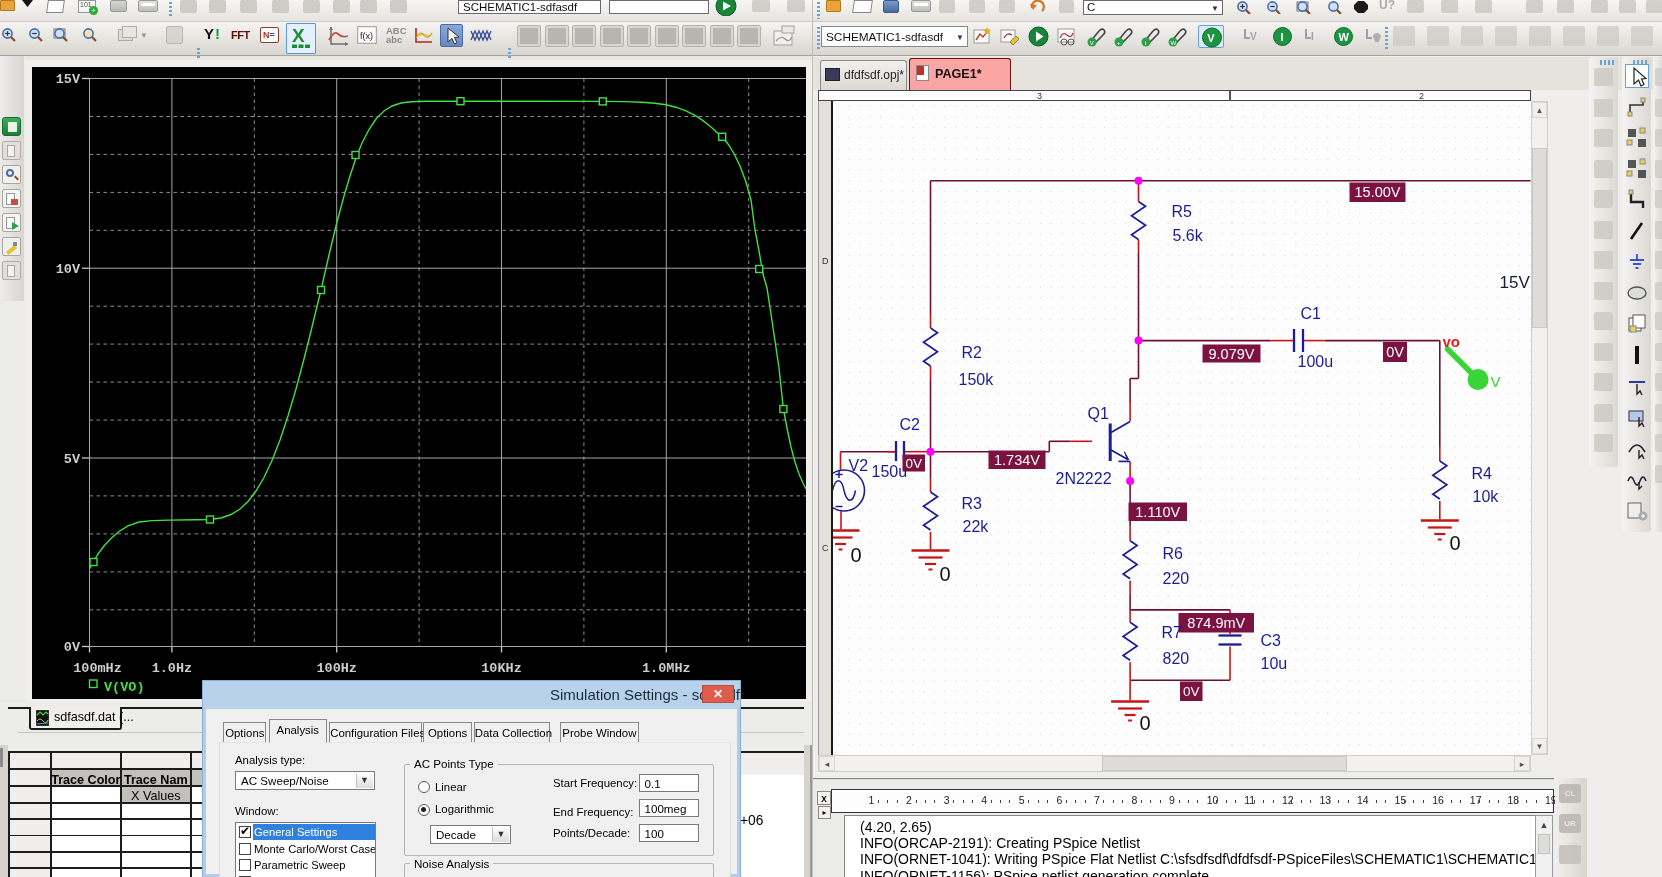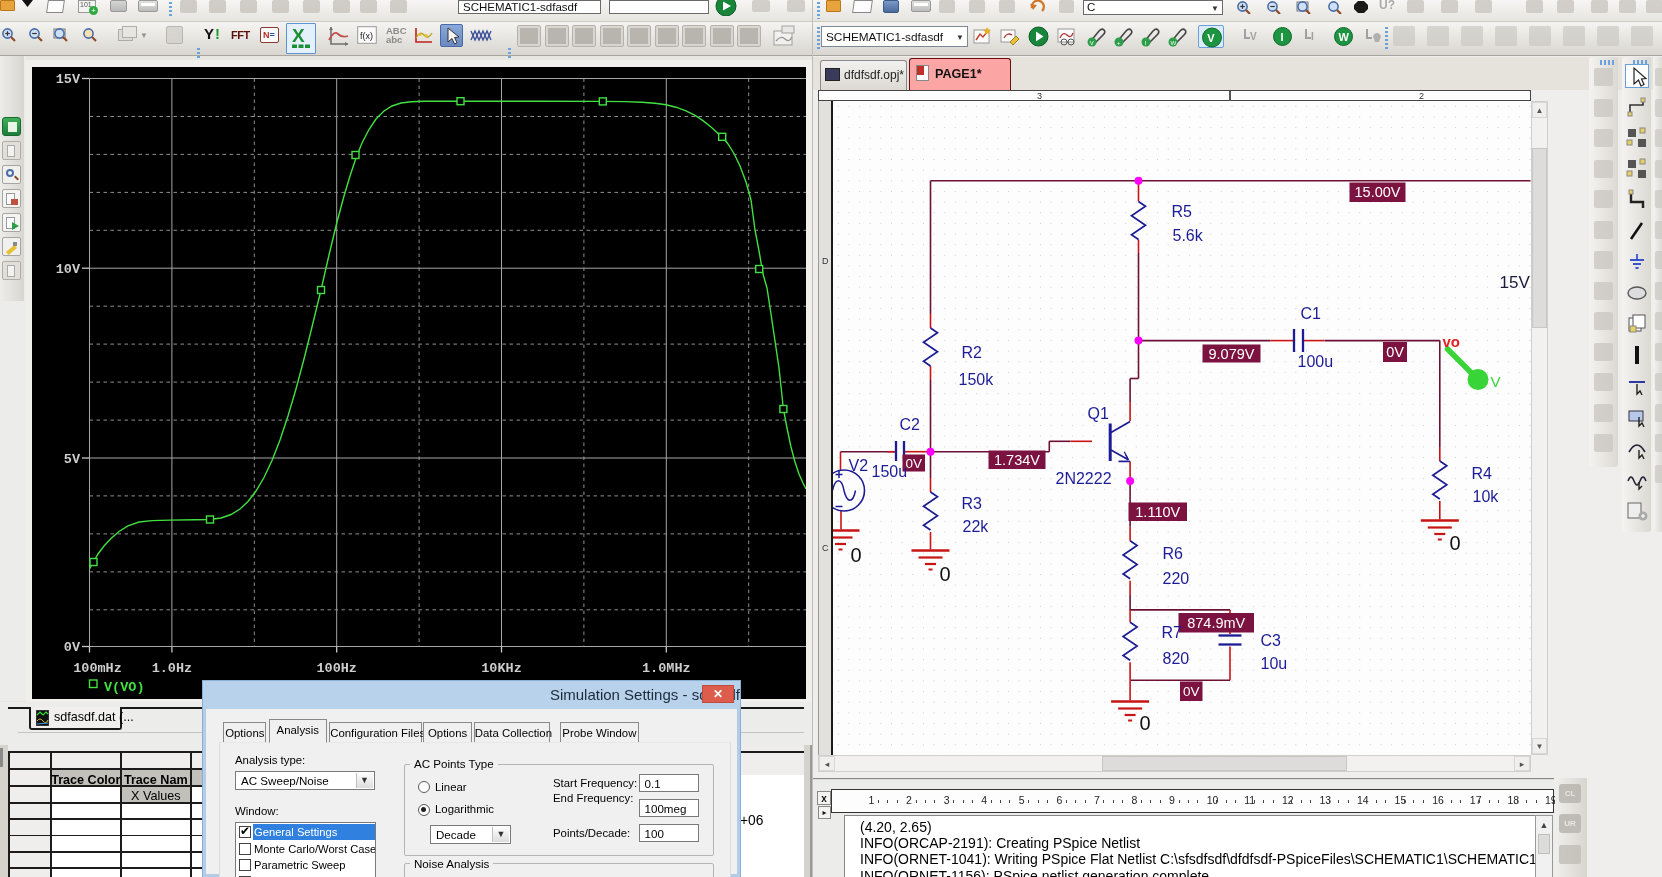--- a/index.html
+++ b/index.html
@@ -952,21 +952,21 @@
     <div class="grplab" style="left:190px;top:14px">AC Points Type</div>
     <div class="radio" style="left:197.5px;top:38px"></div>
     <div class="dl" style="left:215px;top:37.5px">Linear</div>
     <div class="radio" style="left:197.5px;top:60.5px">
           <span style="position:absolute;left:2.5px;top:2.5px;width:5px;height:5px;border-radius:50%;background:#222"></span>
         </div>
     <div class="dl" style="left:215px;top:60px">Logarithmic</div>
     <div class="field" style="left:210px;top:82px;width:81px;height:19px">Decade<span style="position:absolute;right:1px;top:1px;width:17px;height:15px;background:linear-gradient(#fefefe,#dcdcdc);border-left:1px solid #c0c0c0;text-align:center;font-size:9px;line-height:15px;color:#333">▼</span></div>
     <div class="dl" style="left:333px;top:34px">Start Frequency:</div>
     <div class="field" style="left:418.5px;top:30.5px;width:60px;height:18px">0.1</div>
-    <div class="dl" style="left:333px;top:49px">End Frequency:</div>
+    <div class="dl" style="left:333px;top:63px">End Frequency:</div>
     <div class="field" style="left:418.5px;top:56px;width:60px;height:18px">100meg</div>
     <div class="dl" style="left:333px;top:84px">Points/Decade:</div>
     <div class="field" style="left:418.5px;top:81px;width:60px;height:18px">100</div>
     <div class="grp" style="left:183.5px;top:120px;width:310px;height:30px"></div>
     <div class="grplab" style="left:190px;top:113.5px">Noise Analysis</div>
   </div>
 </div>
 
 </div>
 

